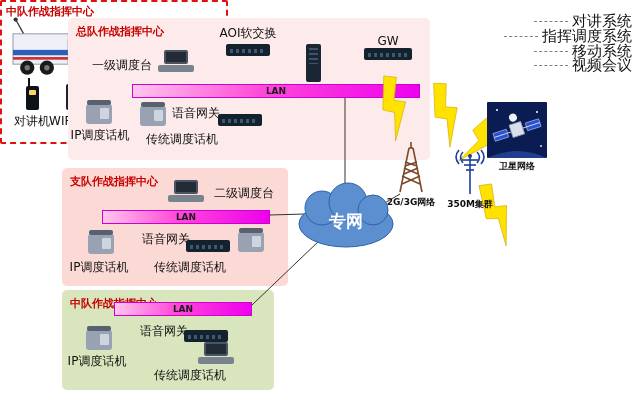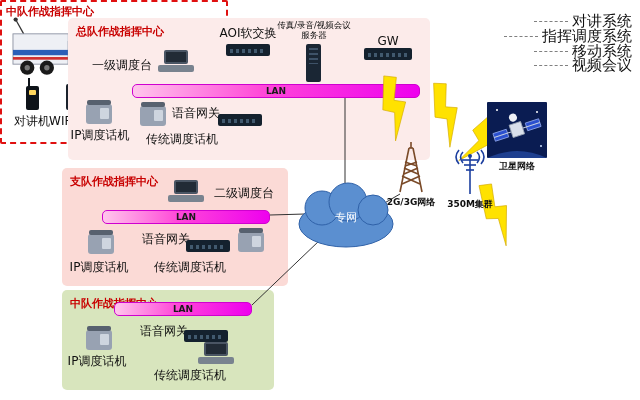--- a/index.html
+++ b/index.html
@@ -12,21 +12,21 @@
   .det  { left: 62px;  top: 168px; width: 226px; height: 118px; background: #fbdad6; padding-left: 23px; }
   .sqd  { left: 62px;  top: 290px; width: 212px; height: 100px; background: #d8e5bd; }
   .veh  { left: 396px; top: 246px; width: 228px; height: 144px; background: #ffffff;
           border: 2px dashed #e01010; border-radius: 2px; z-index: 1; }
 
   .title { position: absolute; font-size: 11px; font-weight: bold; color: #c80000; white-space: nowrap; }
   .lbl { position: absolute; font-size: 12px; color: #101010; text-align: center;
          line-height: 1.2; white-space: nowrap; }
   .lbl.wrap { white-space: pre-line; }
 
-  .lan { position: absolute; height: 14px; border: 1px solid #cf00cf; border-radius: 5px;
+  .lan { position: absolute; height: 14px; border: 1px solid #cf00cf; border-radius: 0;
          background: linear-gradient(90deg, #ffc6ec 0%, #ff49d8 45%, #ee00ee 100%);
          display: flex; align-items: center; justify-content: center;
          font-size: 9px; font-weight: bold; color: #1a1a1a; text-align: center; }
 
   
   .console { position: absolute; width: 36px; height: 24px; }
   .console .scr  { width: 24px; height: 14px; margin: 0 auto; background: #222b36;
                    border: 2px solid #4a5564; border-radius: 2px; }
   .console .base { width: 36px; height: 7px; background: #79838f; border-radius: 2px; margin-top: 1px; }
 
@@ -49,21 +49,21 @@
   .walkie::after  { content: ""; position: absolute; left: 3px; top: 4px; width: 7px; height: 5px;
                     background: #ffd75e; border-radius: 1px; }
 
   .cellphone { position: absolute; width: 14px; height: 26px; background: #1b222c; border-radius: 2px; }
   .cellphone::after { content: ""; position: absolute; left: 2px; right: 2px; top: 3px; height: 11px;
                       background: #8fb8d8; border-radius: 1px; }
 
   
   .cloudg { position: absolute; left: 296px; top: 182px; width: 100px; height: 68px; z-index: 3; }
   .cloudlbl { position: absolute; left: 0; right: 0; top: 28px; text-align: center;
-              color: #ffffff; font-weight: normal; font-size: 11px; }
+              color: #ffffff; font-weight: bold; font-size: 17px; }
 
   .netg { position: absolute; display: flex; flex-direction: column; align-items: center; gap: 2px; z-index: 3; }
   .cellg  { left: 384px; top: 142px; width: 54px; text-align: center; }
   .trunkg { left: 442px; top: 148px; width: 56px; }
   .satg   { left: 486px; top: 102px;  width: 62px; }
   .netlbl { font-size: 9px; font-weight: bold; color: #101010; white-space: nowrap; }
   .satimg { width: 60px; height: 56px; background: #0a1c52; border-radius: 1px; }
 
   
   .truck { position: absolute; left: 6px; top: 16px; }
@@ -85,22 +85,20 @@
 
     <div class="lbl" style="left:24px;top:40px;">一级调度台</div>
     <div class="console" style="left:90px;top:32px;">
       <div class="scr"></div>
         <div class="base"></div>
     </div>
 
     <div class="lbl" style="left:145px;top:8px;width:70px;">AOI软交换</div>
     <div class="switch" style="left:158px;top:26px;"></div>
 
-    <div class="lbl wrap" style="left:200px;top:2px;width:92px;font-size:8.5px;">传真/录音/视频会议
-服务器</div>
     <div class="tower-srv" style="left:238px;top:26px;"></div>
 
     <div class="lbl" style="left:300px;top:16px;width:40px;">GW</div>
     <div class="switch" style="left:296px;top:30px;width:48px;"></div>
 
     <div class="lan" style="left:64px;top:66px;width:288px;">LAN</div>
 
     <div class="phone" style="left:18px;top:86px;"></div>
     <div class="lbl" style="left:0;top:110px;width:64px;">IP调度话机</div>
 

